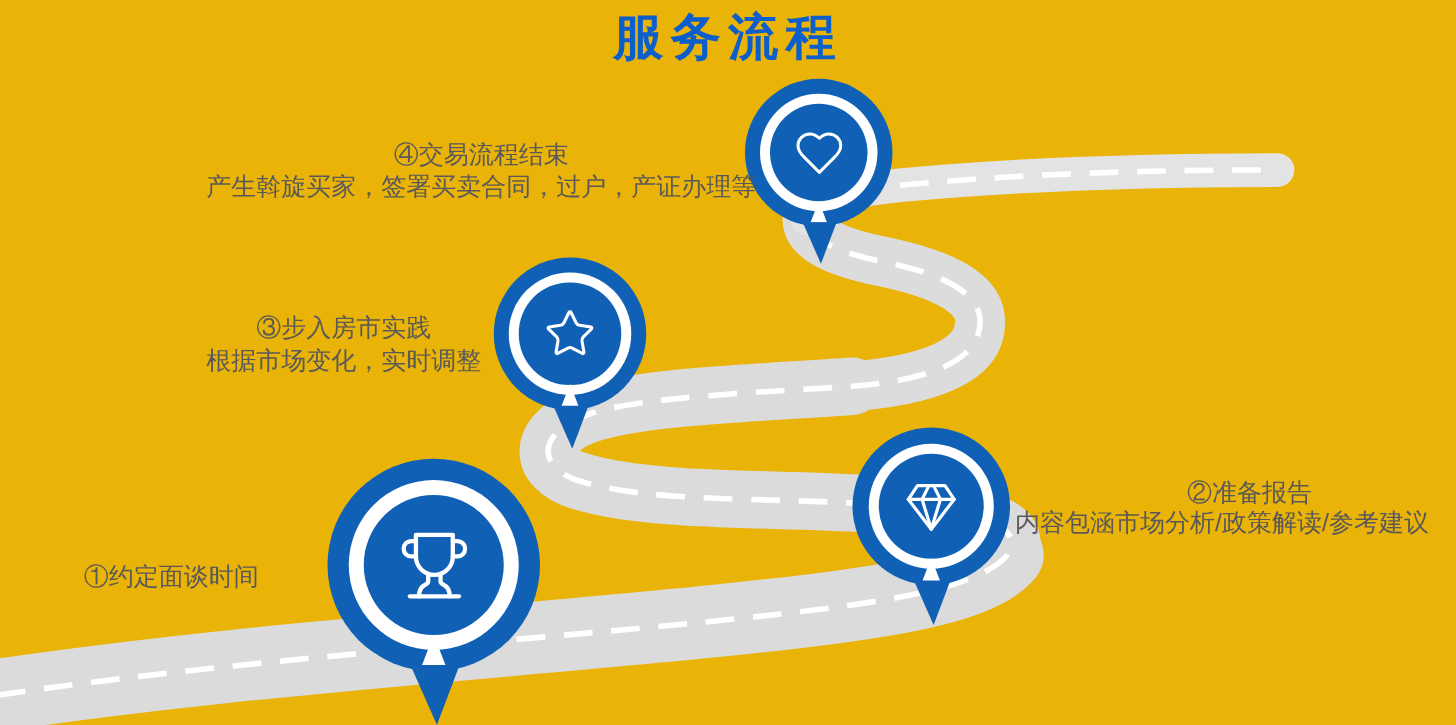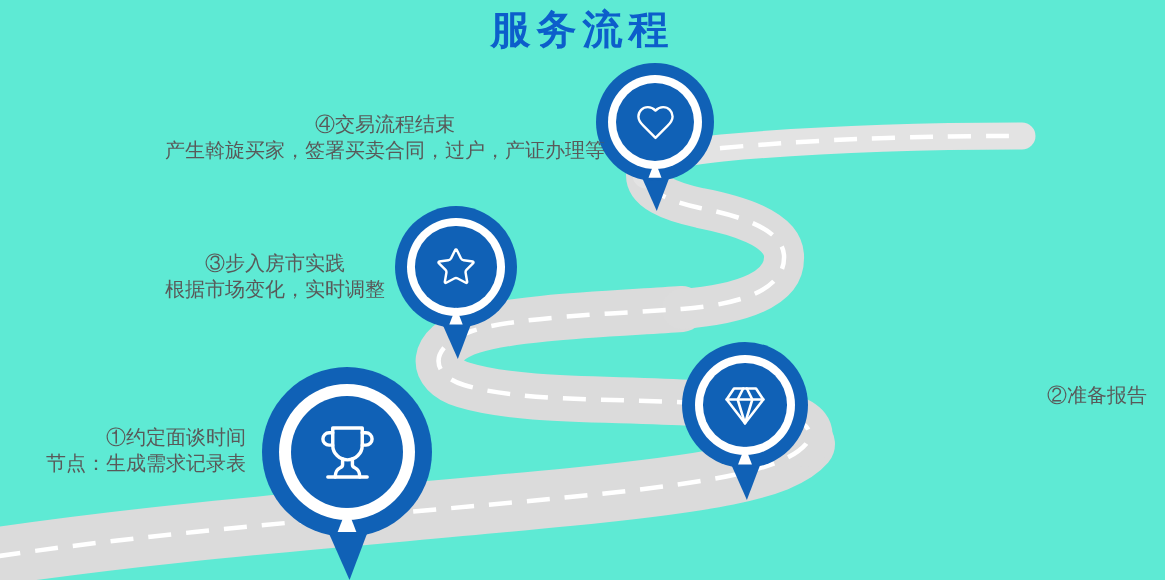--- a/index.html
+++ b/index.html
@@ -1,30 +1,30 @@
 <!DOCTYPE html>
 <html><head>
 <meta charset="utf-8">
 <style>
   html,body{margin:0;padding:0;background:#ffffff;}
   #canvas{
     position:relative;width:1165px;height:580px;overflow:hidden;
-    background:#5eead4;font-family:"Liberation Sans",sans-serif;
+    background:#eab308;font-family:"Liberation Sans",sans-serif;
   }
   #road-svg{position:absolute;left:0;top:0;}
   .title{
     position:absolute;left:0;top:2px;width:100%;text-align:center;
     font-size:40px;font-weight:800;letter-spacing:6px;color:#0c5ecb;
   }
   .label{position:absolute;color:#595959;font-size:20px;line-height:26px;}
   .label.center{text-align:center;}
   .label .head{white-space:nowrap;}
   .label .line{white-space:nowrap;}
   #step2-label{line-height:24px;text-align:left;}
-  #step2-label .head{text-align:right;text-indent:40px;}
+  #step2-label .head{text-align:center;text-indent:40px;}
   
   .pin{position:absolute;}
   .pin .tail{
     position:absolute;inset:0;background:var(--blue);
     clip-path:polygon(31% 63%, 69% 63%, 51.5% 100%);
   }
   .pin .outer{
     position:absolute;left:0;top:0;width:var(--d);height:var(--d);
     background:var(--blue);border-radius:50%;
   }
@@ -113,27 +113,27 @@
           <div class="disc">
         <svg width="41" height="41" viewBox="0 0 24 24">
           <path d="M19 14c1.49-1.46 3-3.21 3-5.5A5.5 5.5 0 0 0 16.5 3c-1.76 0-3 .5-4.5 2-1.5-1.5-2.74-2-4.5-2A5.5 5.5 0 0 0 2 8.5c0 2.3 1.5 4.05 3 5.5l7 7Z"></path>
         </svg>
       </div>
         </div>
     </div>
     <div class="notch"></div>
   </div>
 
-  <div class="label center" id="step1-label" style="left:28px;top:424px;width:218px;text-align:right;">
+  <div class="label center" id="step1-label" style="left:28px;top:449px;width:218px;">
     <div class="head">①约定面谈时间</div>
-    <div class="line">节点：生成需求记录表</div>
   </div>
 
   <div class="label" id="step2-label" style="left:812px;top:383px;width:335px;">
     <div class="head">②准备报告</div>
+    <div class="line">内容包涵市场分析/政策解读/参考建议</div>
   </div>
 
   <div class="label center" id="step4-label" style="left:145px;top:111px;width:480px;">
     <div class="head">④交易流程结束</div>
     <div class="line">产生斡旋买家，签署买卖合同，过户，产证办理等</div>
   </div>
 
   <div class="label center" id="step3-label" style="left:165px;top:250px;width:220px;">
     <div class="head">③步入房市实践</div>
     <div class="line">根据市场变化，实时调整</div>

